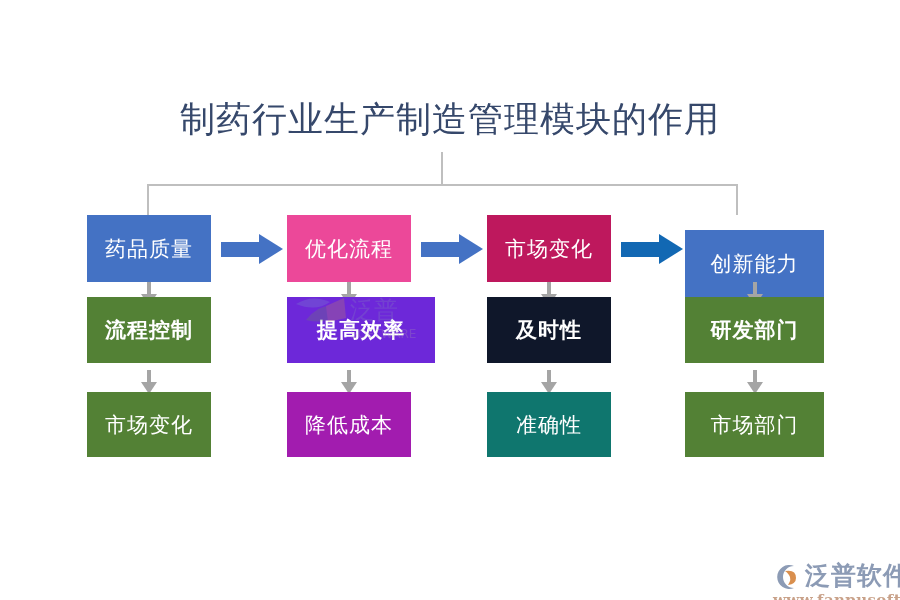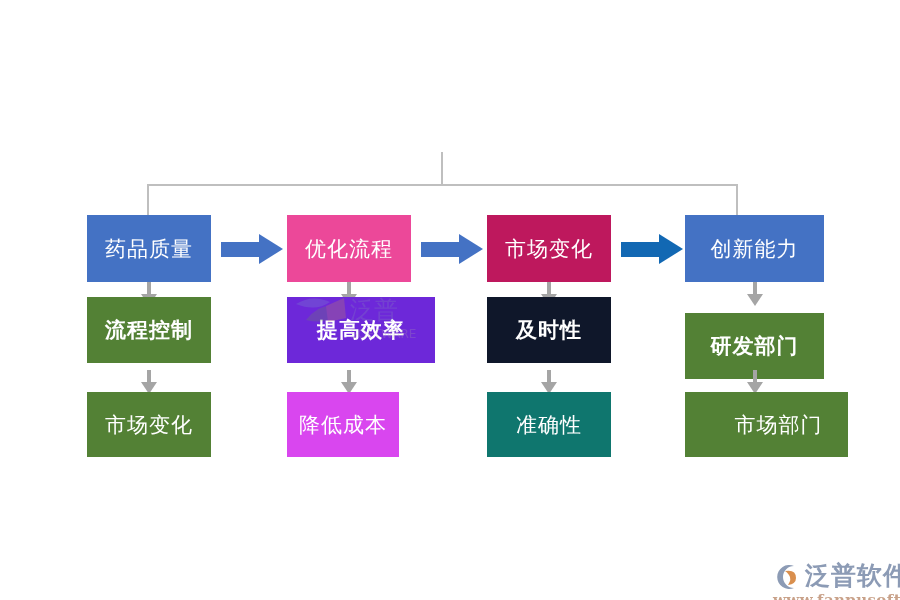--- a/index.html
+++ b/index.html
@@ -199,20 +199,21 @@
     white-space: nowrap;
     font-family: "DejaVu Serif", "Liberation Serif", serif;
     font-weight: 700;
   }
 </style>
 </head>
 <body>
 
 <div id="canvas">
 
+  <div id="page-title" style="color: rgb(54, 72, 107);">制药行业生产制造管理模块的作用</div>
 
   <div class="bracket-line" id="bracket-stem"></div>
   <div class="bracket-line" id="bracket-bar"></div>
   <div class="bracket-line" id="bracket-drop-1"></div>
   <div class="bracket-line" id="bracket-drop-4"></div>
 
   <div class="column" id="col-0" style="left: 87px; width: 124px;">
     <div class="node-box level-0" style="width: 124px; background: rgb(68, 114, 196);">药品质量</div>
     <div class="down-arrow slot-0" style="left: 51px;">
       <div class="shaft"></div>
@@ -230,49 +231,49 @@
     <div class="node-box level-0" style="width: 124px; background: #ec4899;">优化流程</div>
     <div class="down-arrow slot-0" style="left: 51px;">
       <div class="shaft"></div>
         <div class="head"></div>
     </div>
     <div class="node-box level-1" style="width: 148px; background: #6d28d9;">提高效率</div>
     <div class="down-arrow slot-1" style="left: 51px;">
       <div class="shaft"></div>
         <div class="head"></div>
     </div>
-    <div class="node-box level-2" style="width: 112px; background: #d946ef;">降低成本</div>
+    <div class="node-box level-2" style="width: 124px; background: #a21caf;">降低成本</div>
   </div>
 
   <div class="column" id="col-2" style="left: 487px; width: 124px;">
     <div class="node-box level-0" style="width: 124px; background: #be185d;">市场变化</div>
     <div class="down-arrow slot-0" style="left: 51px;">
       <div class="shaft"></div>
         <div class="head"></div>
     </div>
     <div class="node-box level-1" style="width: 124px; background: #0f172a;">及时性</div>
     <div class="down-arrow slot-1" style="left: 51px;">
       <div class="shaft"></div>
         <div class="head"></div>
     </div>
     <div class="node-box level-2" style="width: 124px; background: #0f766e;">准确性</div>
   </div>
 
   <div class="column" id="col-3" style="left: 685px; width: 139px;">
-    <div class="node-box level-0" style="width: 139px; background: rgb(68, 114, 196);">创新能力</div>
+    <div class="node-box level-0" style="width: 139px; background: rgb(68, 114, 196); margin-top: 15px;">创新能力</div>
     <div class="down-arrow slot-0" style="left: 58.5px;">
       <div class="shaft"></div>
         <div class="head"></div>
     </div>
-    <div class="node-box level-1" style="width: 139px; background: rgb(83, 129, 53); margin-top: 16px;">研发部门</div>
+    <div class="node-box level-1" style="width: 139px; background: rgb(83, 129, 53);">研发部门</div>
     <div class="down-arrow slot-1" style="left: 58.5px;">
       <div class="shaft"></div>
         <div class="head"></div>
     </div>
-    <div class="node-box level-2" style="width: 139px; background: rgb(83, 129, 53); padding-left: 24px;">市场部门</div>
+    <div class="node-box level-2" style="width: 139px; background: rgb(83, 129, 53);">市场部门</div>
   </div>
 
   <div class="right-arrow" id="flow-arrow-0" style="left: 221px; color: rgb(68, 114, 196);">
     <div class="shaft" style="background: rgb(68, 114, 196);"></div>
       <div class="head"></div>
   </div>
   <div class="right-arrow" id="flow-arrow-1" style="left: 421px; color: rgb(68, 114, 196);">
     <div class="shaft" style="background: rgb(68, 114, 196);"></div>
       <div class="head"></div>
   </div>

